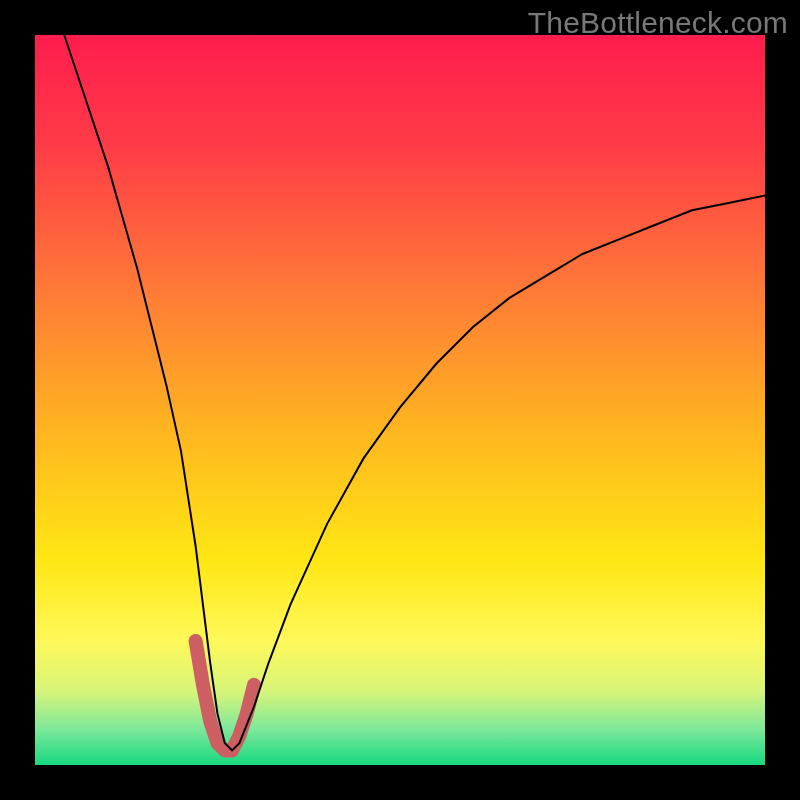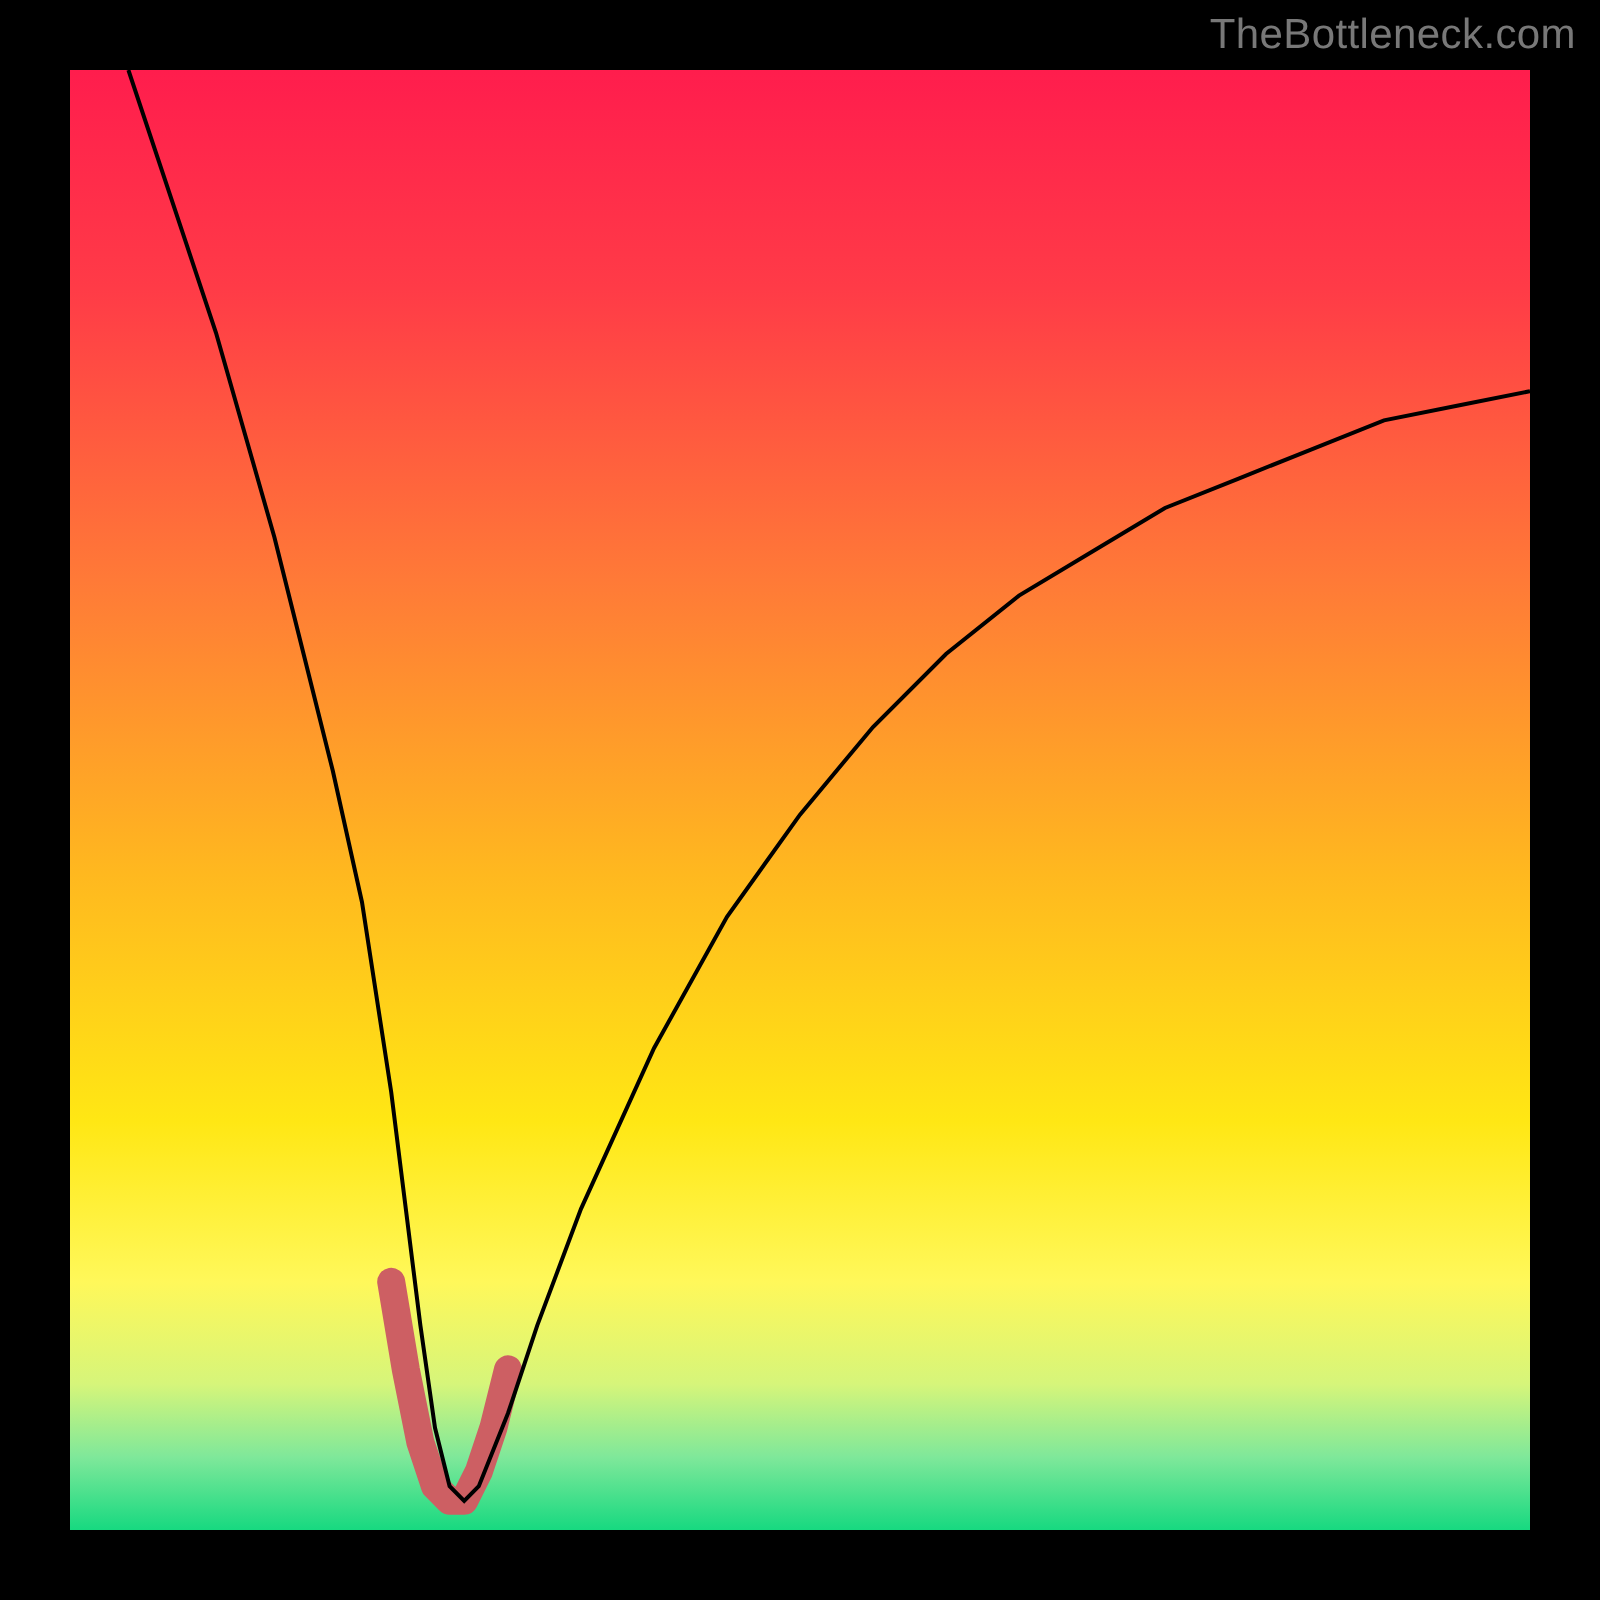--- a/index.html
+++ b/index.html
@@ -21,21 +21,21 @@
   }
   .gradient {
     position: absolute;
     top: 0; left: 0; right: 0; bottom: 0;
   }
   .watermark {
     position: absolute;
     top: 6px;
     right: 12px;
     color: #787878;
-    font-size: 21px;
+    font-size: 30px;
     font-weight: 500;
     letter-spacing: 0.2px;
   }
   svg.curves {
     position: absolute;
     top: 0; left: 0;
     width: 730px;
     height: 730px;
   }
   .curve-main { fill: none; stroke: #000; stroke-width: 2; }

